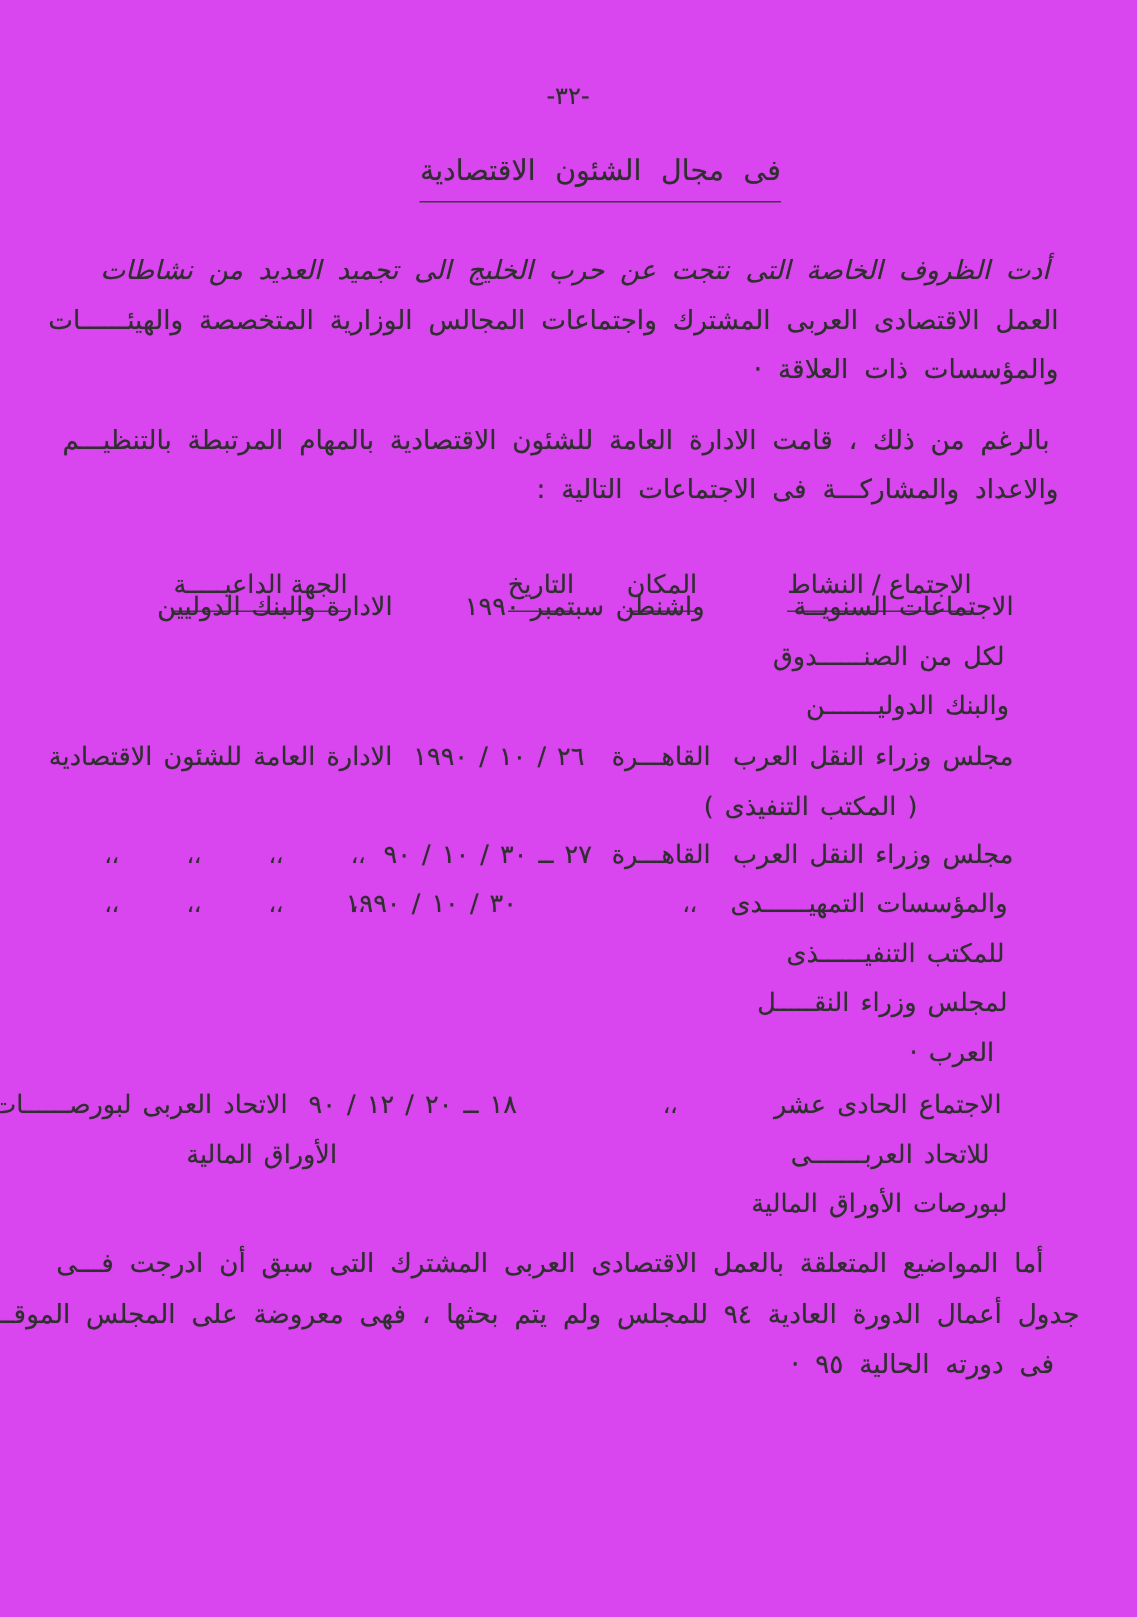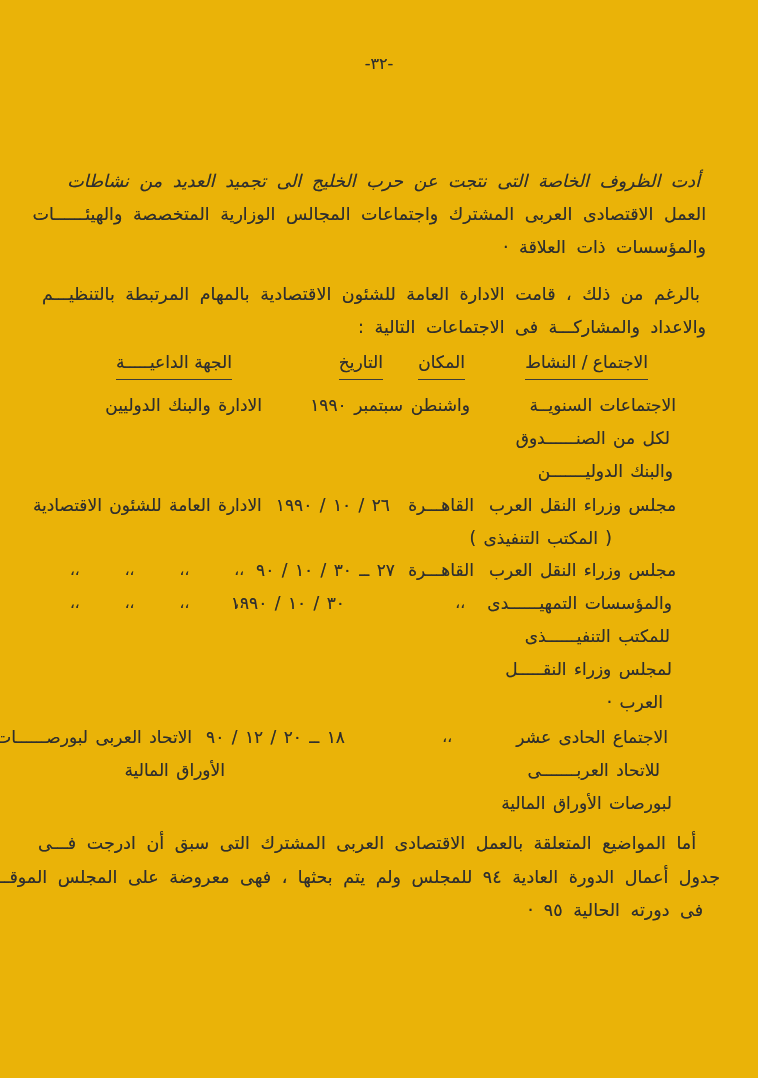--- a/index.html
+++ b/index.html
@@ -1,20 +1,20 @@
 <!DOCTYPE html>
 <html lang="ar" dir="rtl"><head>
 <meta charset="utf-8">
 <style>
   html,body { margin:0; padding:0; background:#e9e7e2; }
   .page {
     position:relative;
     width:758px; height:1078px;
     margin:0 auto;
-    background:#eab308;
+    background:#d946ef;
     font-family:"DejaVu Sans", sans-serif;
     color:#2f2f2f;
     overflow:hidden;
   }
   .ln {
     position:absolute;
     white-space:nowrap;
     direction:rtl;
     unicode-bidi:plaintext;
     font-size:17px;
@@ -24,38 +24,39 @@
   .para { font-size:17.5px; word-spacing:5px; }
   .pageno {
     position:absolute; left:0; right:0; top:54px;
     text-align:center; font-size:16px; letter-spacing:2px;
     text-shadow:0 0 0.5px rgba(45,45,45,.55);
   }
   .heading {
     font-size:19px; word-spacing:7px;
     border-bottom:1.5px solid #3c3c3c; padding-bottom:7px;
   }
-  .th { border-bottom:1.5px solid #3c3c3c; padding-bottom:4px; }
+  .th { border-bottom:1.5px solid #3c3c3c; padding-bottom:4px;margin-top:28px; }
   .cell { word-spacing:2px; }
   .merge-date { margin-left:14px; }
   .dittos {
     position:absolute; left:70px; width:174px;
     display:flex; justify-content:space-between;
     font-size:15px; line-height:26px;
     text-shadow:0 0 0.5px rgba(45,45,45,.55);
   }
   .ditto-one { font-size:15px; }
 </style>
 </head>
 <body>
 
 <div class="page">
 
   <div class="pageno">-٣٢-</div>
 
+  <div class="ln heading" style="top:101px; right:237px;">فى مجال الشئون الاقتصادية</div>
 
   <div>
     <div class="ln para" style="top:168px; right:58px;font-style:italic;">أدت الظروف الخاصة التى نتجت عن حرب الخليج الى تجميد العديد من نشاطات</div>
     <div class="ln para" style="top:201px; right:52px;">العمل الاقتصادى العربى المشترك واجتماعات المجالس الوزارية المتخصصة والهيئــــــات</div>
     <div class="ln para" style="top:234px; right:52px;">والمؤسسات ذات العلاقة ·</div>
   </div>
 
   <div>
     <div class="ln para" style="top:281px; right:58px;">بالرغم من ذلك ، قامت الادارة العامة للشئون الاقتصادية بالمهام المرتبطة بالتنظيـــم</div>
     <div class="ln para" style="top:314px; right:52px;">والاعداد والمشاركـــة فى الاجتماعات التالية :</div>

